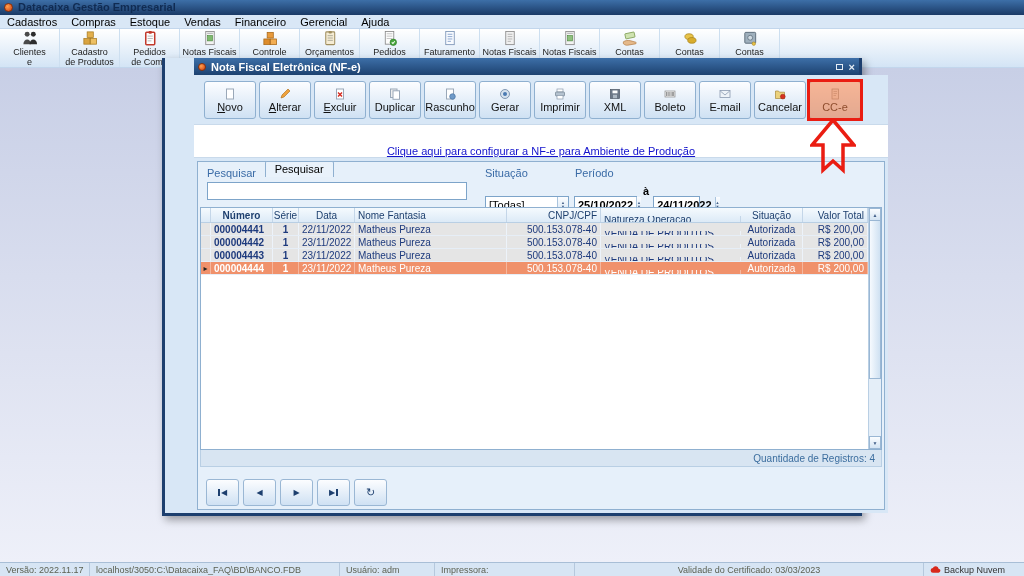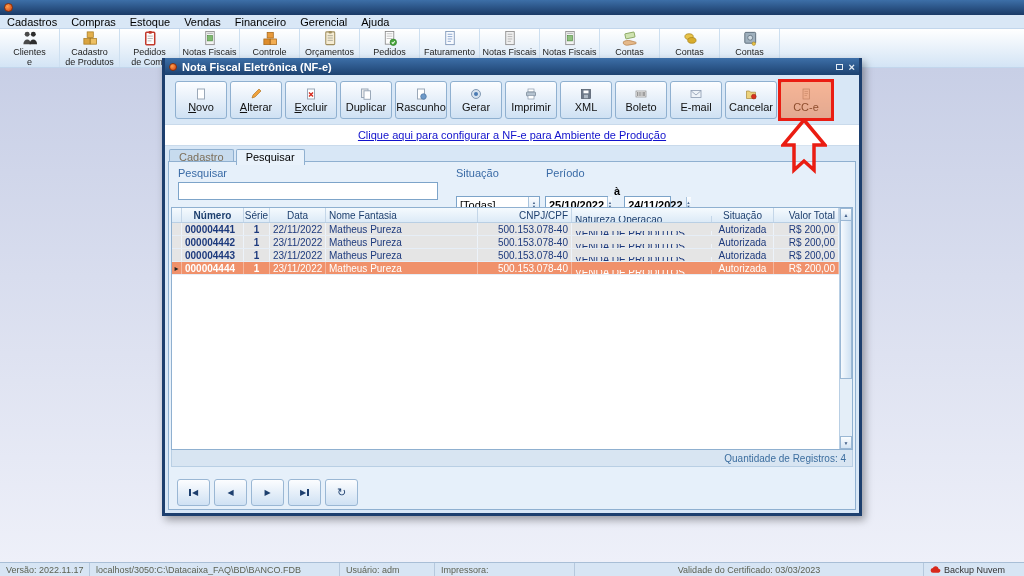--- a/index.html
+++ b/index.html
@@ -29,42 +29,42 @@
   
   .statusbar { position:absolute; left:0; bottom:0; width:1024px; height:14px; background:#d7e5f4;
     border-top:1px solid #a8bed6; display:flex; font-size:9px; color:#5c6152; align-items:center; }
   .sb-panel { border-right:1px solid #b5c8dd; height:100%; display:flex; align-items:center; padding:0 6px; white-space:nowrap; overflow:hidden; }
   .sb-1 { width:90px; } .sb-2 { width:250px; } .sb-3 { width:95px; } .sb-4 { width:140px; }
   .sb-5 { flex:1; justify-content:center; } .sb-6 { width:100px; border-right:none; color:#333; gap:3px; }
   .cloud-icon { width:11px; height:9px; }
 
   
   .dialog { position:absolute; left:162px; top:58px; width:700px; height:458px;
-    border:3px solid #1d3f6e; border-top:none; background:#d8e7f6; box-shadow:3px 4px 8px rgba(0,0,0,.35); z-index:5; }
+    border:3px solid #1d3f6e; border-top:none; background:#d8e7f6; box-shadow:3px 4px 8px rgba(0,0,0,.35); z-index:5;padding-left:29px; }
   .dlg-title { height:17px; background:linear-gradient(#3d6fa8,#1d4270); display:flex; align-items:center;
     padding:0 4px; color:#fff; font-size:11px; font-weight:bold; }
   .dlg-title .app-icon { width:8px; height:8px; }
   .dlg-controls { margin-left:auto; display:flex; align-items:center; gap:6px; }
   .restore-box { width:7px; height:6px; border:1px solid #e6edf5; display:inline-block; }
   .close-x { color:#e6edf5; font-size:11px; font-weight:bold; line-height:10px; }
 
   .dlg-body { position:relative; width:694px; height:438px; background:#d8e7f6; }
 
   .dlg-toolbar { display:flex; gap:3px; padding:6px 0 5px 10px;text-align:center; }
   .dbtn { position:relative; width:52px; height:38px; background:linear-gradient(#fcfdff,#cfe1f3);
     border:1px solid #8fb0d0; border-radius:3px; display:flex; flex-direction:column; align-items:center;
     justify-content:center; gap:1px; font-size:11px; color:#111; }
   .dbtn .dicon { height:12px; }
   .dbtn .head { text-decoration:underline; }
   .hl-overlay { position:absolute; left:-3px; top:-3px; right:-3px; bottom:-3px;
     background:rgba(243,122,64,.55); border:3px solid #ea1d12; z-index:30; }
 
   .red-arrow { position:absolute; left:616px; top:43px; z-index:31; }
 
-  .link-strip { background:#ffffff; height:22px; display:flex; align-items:center; justify-content:center;
+  .link-strip { background:#ffffff; height:34px; display:flex; align-items:flex-end; justify-content:center;
     border-top:1px solid #c9daeb; border-bottom:1px solid #c9daeb; }
   .config-link { color:#1212cc; font-size:11px; text-decoration:underline; }
 
   .tabs { display:flex; padding:3px 0 0 4px; height:18px; }
   .tab { font-size:11px; padding:1px 9px 0 9px; border:1px solid #8fb0d0; border-bottom:none;
     background:#c7dbee; color:#7c6f5a; border-radius:2px 2px 0 0; margin-right:2px; height:15px; }
   .tab.active { background:#e9f2fb; color:#000; height:16px; position:relative; z-index:2; }
 
   .tab-panel { position:absolute; left:3px; right:3px; top:86px; bottom:3px;
     border:1px solid #8fb0d0; background:#e6f0fa; }
@@ -126,20 +126,21 @@
     border-radius:3px; display:flex; align-items:center; justify-content:center; gap:1px;
     font-size:8px; color:#1d3f6e; }
   .nav-bar { width:2px; height:7px; background:#1d3f6e; display:inline-block; }
   .nav-refresh { font-size:11px; }
 </style>
 </head>
 <body>
 
 <div class="titlebar">
   <span class="app-icon"></span>
+  <span class="app-title">Datacaixa Gestão Empresarial</span>
 </div>
 
 <div class="menubar">
   <span class="menu-item">Cadastros</span>
   <span class="menu-item">Compras</span>
   <span class="menu-item">Estoque</span>
   <span class="menu-item">Vendas</span>
   <span class="menu-item">Financeiro</span>
   <span class="menu-item">Gerencial</span>
   <span class="menu-item">Ajuda</span>

